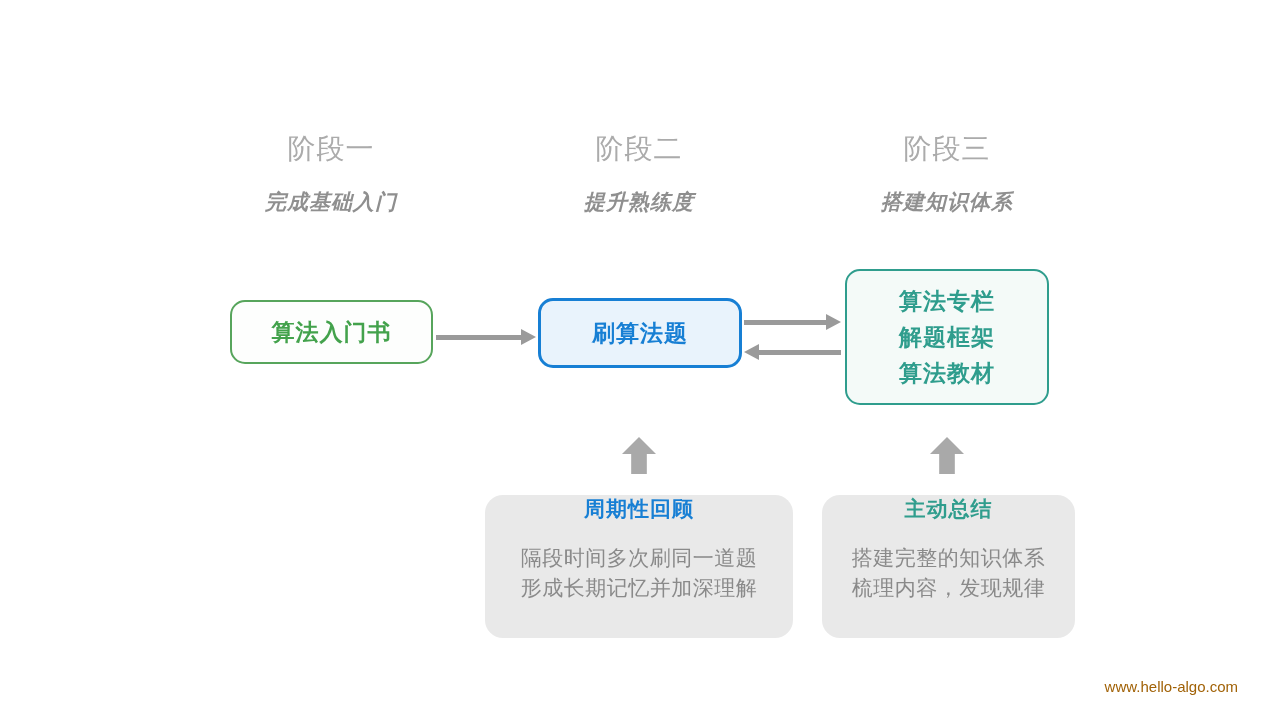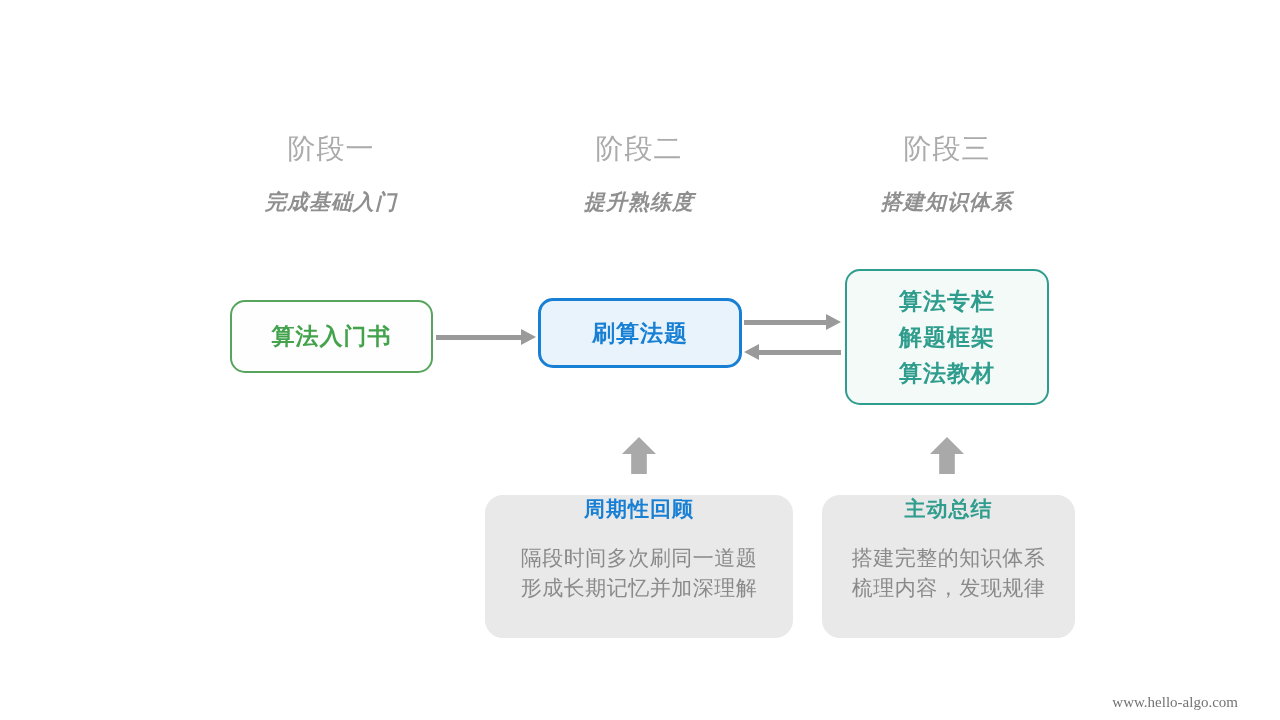--- a/index.html
+++ b/index.html
@@ -38,21 +38,21 @@
     flex-direction: column;
     align-items: center;
     justify-content: center;
     border-radius: 15px;
     font-weight: bold;
     font-size: 23px;
     letter-spacing: 1px;
     text-align: center;
   }
   #node-intro-book {
-    left: 230px; top: 300px; width: 203px; height: 73px;
+    left: 230px; top: 300px; width: 203px; height: 64px;
     border: 2.5px solid #57a55c;
     background: #fdfefd;
     color: #43a24c;
   }
   #node-practice {
     left: 538px; top: 298px; width: 204px; height: 70px;
     border: 3px solid #177fd4;
     background: #e9f3fc;
     color: #177fd4;
   }
@@ -122,24 +122,23 @@
     font-size: 21px;
     color: #8a8a8a;
     line-height: 30px;
     letter-spacing: 0.5px;
   }
 
   
   .watermark {
     position: absolute;
     right: 42px; top: 678px;
-    font-family: Liberation Serif, serif;
+    font-family: Liberation Sans, sans-serif;
     font-size: 15px;
-    color: #737373;
-    margin-top: 16px;
+    color: #a16207;
   }
 </style>
 </head>
 <body>
 
 <div class="canvas">
 
   <div class="stage-col" id="stage-1">
     <div class="stage-title">阶段一</div>
     <div class="stage-sub">完成基础入门</div>

